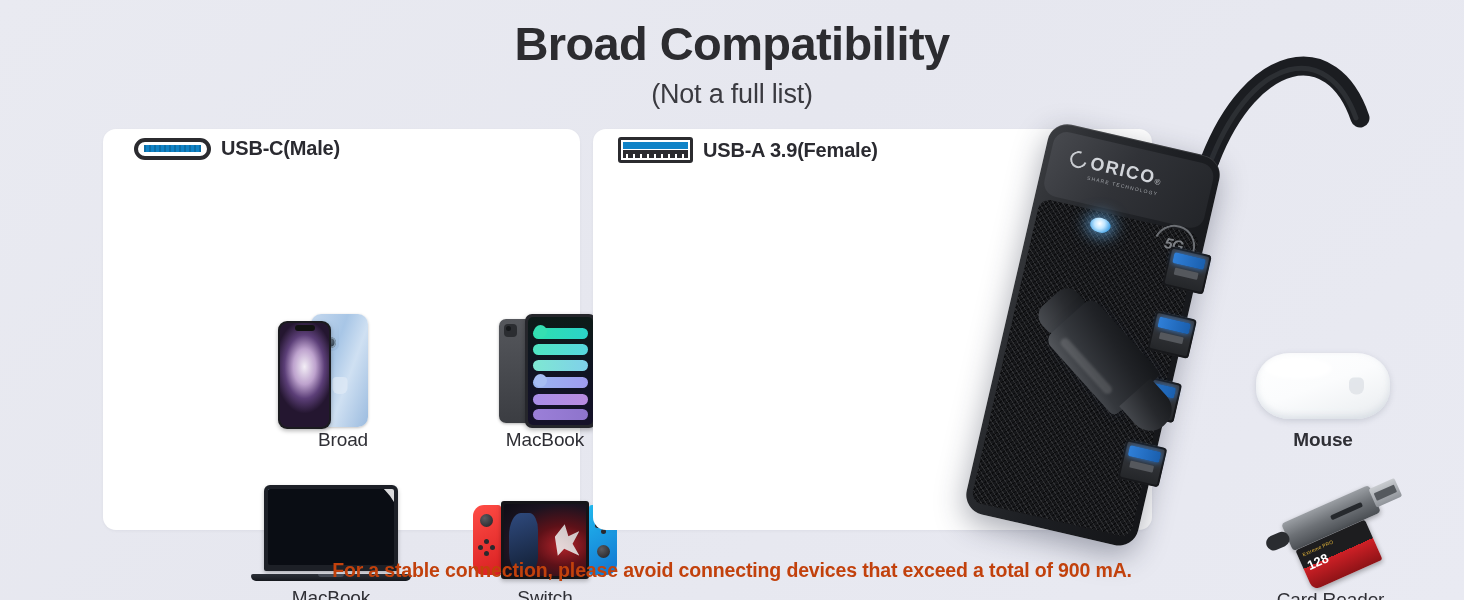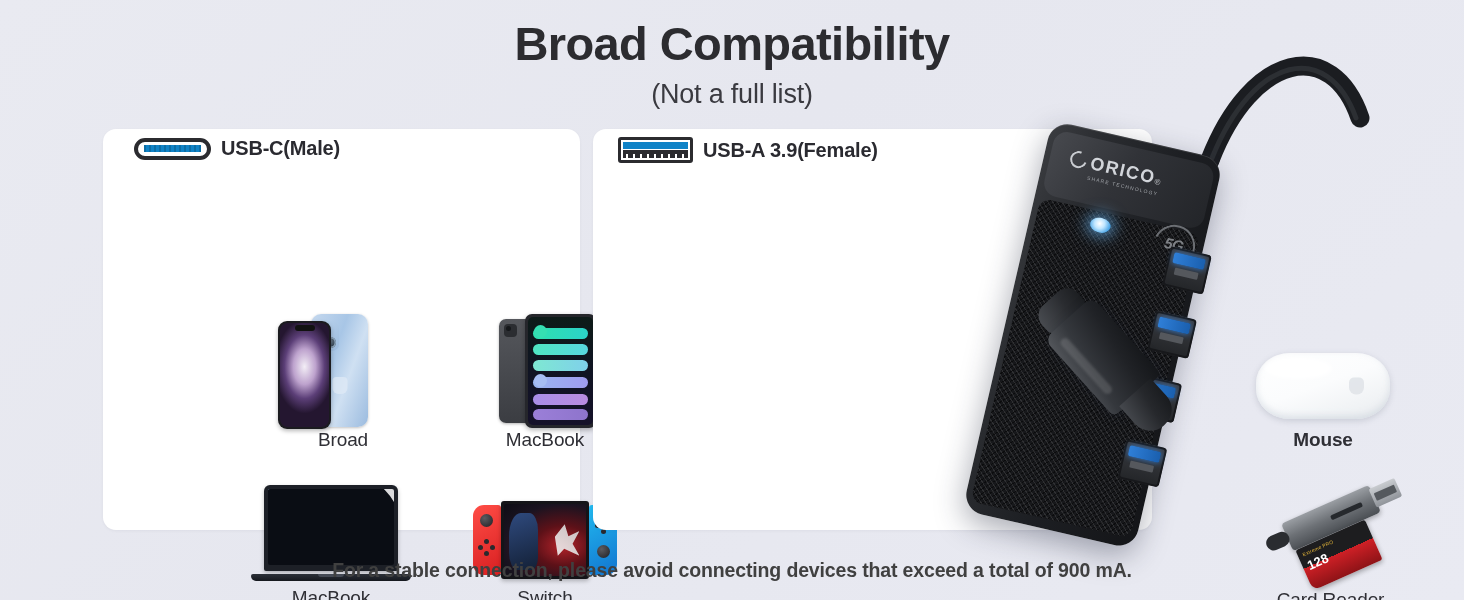--- a/index.html
+++ b/index.html
@@ -250,21 +250,21 @@
   .plug .hood::after{content:"";position:absolute;left:9px;top:12px;width:9px;height:72px;
      border-radius:5px;background:rgba(255,255,255,.13);filter:blur(1px);}
   .plug .tip { position:absolute; left:25px; top:100px; width:42px; height:44px;
      border-radius:0 0 20px 20px;
      background:linear-gradient(100deg,#46494e,#26282c 55%,#17191c);}
   .plug .neck{position:absolute;left:22px;top:-26px;width:48px;height:34px;border-radius:14px;
      background:linear-gradient(100deg,#4a4d52,#2a2c30 60%,#1a1c1f);}
 
   .caption {
     position:absolute; left:0; right:0; bottom:18px; text-align:center;
-    font-size:19.5px; font-weight:bold; color:#404040; letter-spacing:-0.15px;
+    font-size:19.5px; font-weight:bold; color:#c2410c; letter-spacing:-0.15px;
   }
 </style>
 </head>
 <body>
 
 <div class="stage">
 
   <div class="title">Broad Compatibility</div>
   <div class="subtitle">(Not a full list)</div>
 

